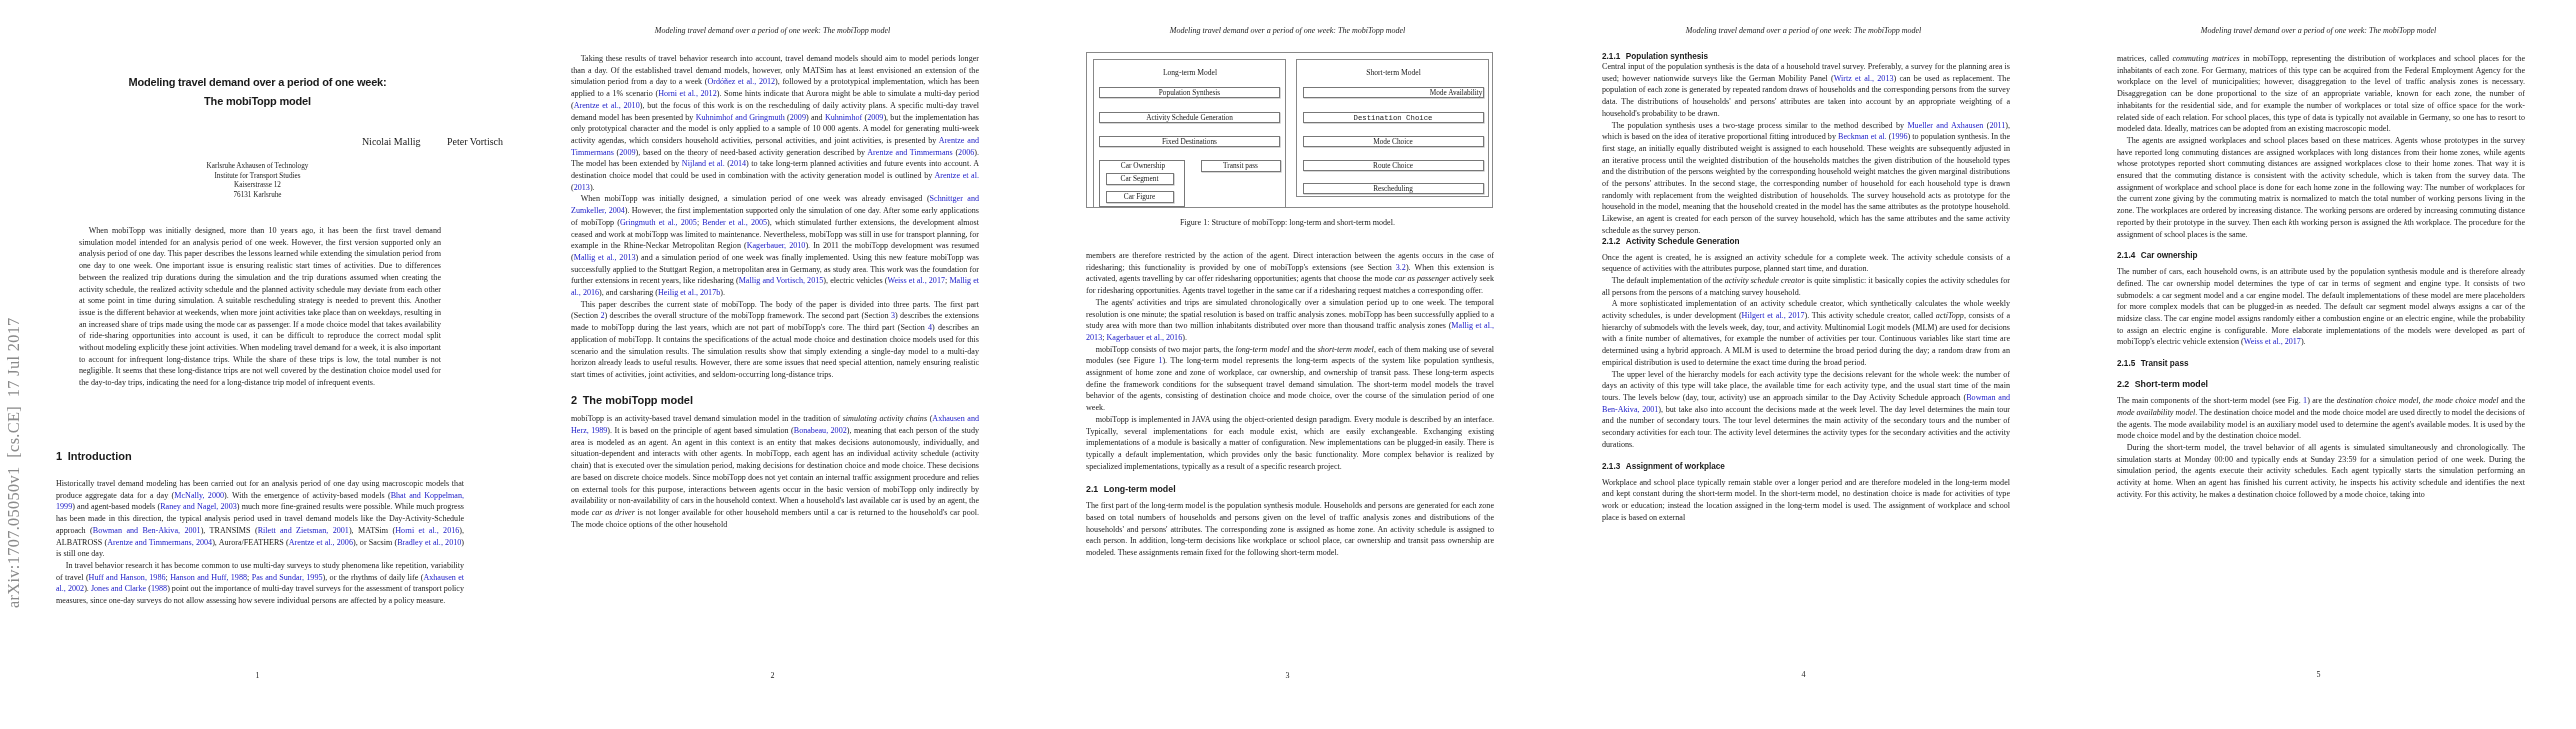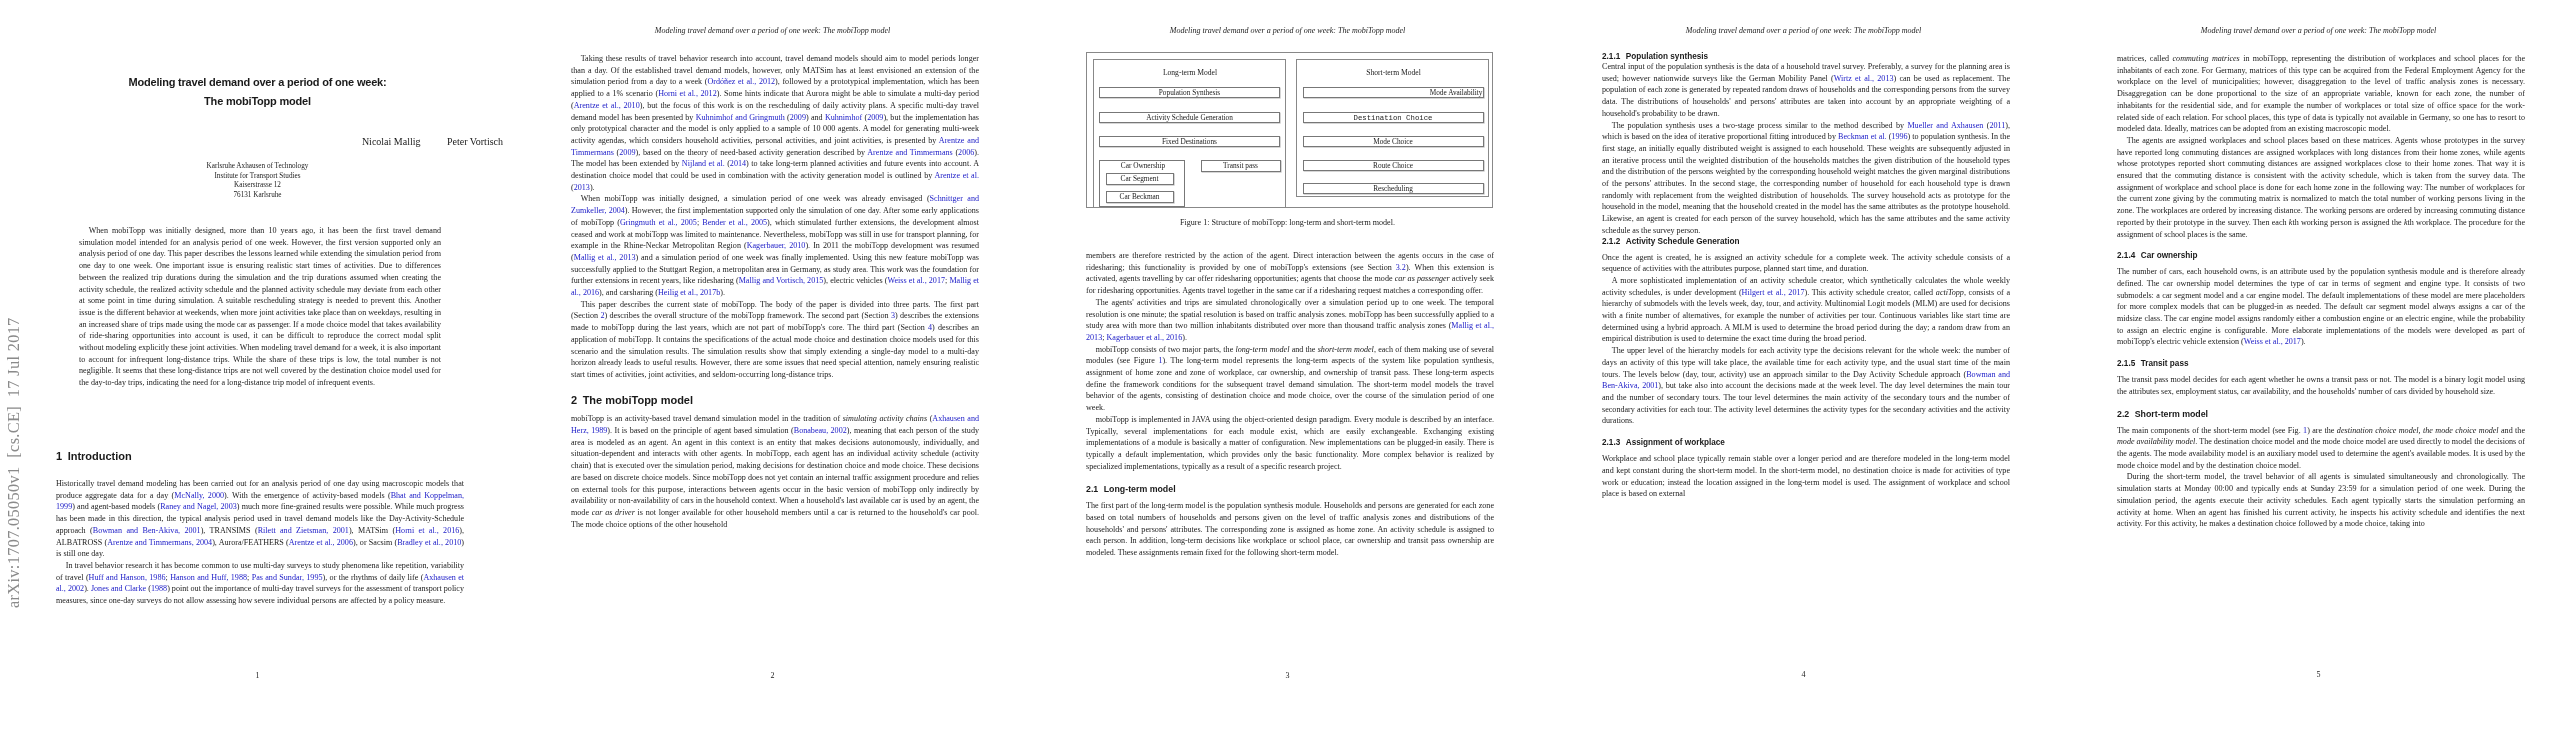--- a/index.html
+++ b/index.html
@@ -89,21 +89,21 @@
   <div class="fig-outer">
 
     <div class="fig-panel" style="left:5.5px;top:5.5px;width:193px;height:149px;">
       <div class="fig-label" style="left:0;top:8.5px;width:193px;">Long-term Model</div>
       <div class="fig-box" style="left:5.5px;top:27px;width:181px;height:11.5px;">Population Synthesis</div>
       <div class="fig-box" style="left:5.5px;top:52px;width:181px;height:11.5px;">Activity Schedule Generation</div>
       <div class="fig-box" style="left:5.5px;top:76px;width:181px;height:11.5px;">Fixed Destinations</div>
       <div class="fig-panel" style="left:5.5px;top:100px;width:86px;height:47px;border-color:#777;">
         <div class="fig-label" style="left:0;top:0.6px;width:86px;font-size:7.3px;">Car Ownership</div>
         <div class="fig-box" style="left:5.5px;top:12px;width:68px;height:12.8px;">Car Segment</div>
-        <div class="fig-box" style="left:5.5px;top:30px;width:68px;height:12.8px;">Car Beckman</div>
+        <div class="fig-box" style="left:5.5px;top:30px;width:68px;height:12.8px;">Car Figure</div>
       </div>
       <div class="fig-box" style="left:107px;top:100px;width:80px;height:12px;">Transit pass</div>
     </div>
 
     <div class="fig-panel" style="left:209px;top:5.5px;width:193px;height:138px;">
       <div class="fig-label" style="left:0;top:8.5px;width:193px;">Short-term Model</div>
       <div class="fig-box" style="left:5.5px;top:27px;width:181px;height:11.5px;text-align:right;">Mode Availability</div>
       <div class="fig-box" style="left:5.5px;top:52px;width:181px;height:11.5px;font-family:Liberation Mono, monospace;">Destination Choice</div>
       <div class="fig-box" style="left:5.5px;top:76px;width:181px;height:11.5px;">Mode Choice</div>
       <div class="fig-box" style="left:5.5px;top:100px;width:181px;height:11.5px;">Route Choice</div>
@@ -130,20 +130,21 @@
   <div class="body" style="top:52px;">
     <h4 class="subsub" style="">
       <span class="secnum">2.1.1</span><span>Population synthesis</span>
     </h4>
     <p class="txt noind">Central input of the population synthesis is the data of a household travel survey. Preferably, a survey for the planning area is used; however nationwide surveys like the German Mobility Panel (<a class="cite">Wirtz et al., 2013</a>) can be used as replacement. The population of each zone is generated by repeated random draws of households and the corresponding persons from the survey data. The distributions of households' and persons' attributes are taken into account by an appropriate weighting of a household's probability to be drawn.</p>
     <p class="txt">The population synthesis uses a two-stage process similar to the method described by <a class="cite">Mueller and Axhausen</a> (<a class="cite">2011</a>), which is based on the idea of iterative proportional fitting introduced by <a class="cite">Beckman et al.</a> (<a class="cite">1996</a>) to population synthesis. In the first stage, an initially equally distributed weight is assigned to each household. These weights are subsequently adjusted in an iterative process until the weighted distribution of the households matches the given distribution of the household types and the distribution of the persons weighted by the corresponding household weight matches the given marginal distributions of the persons' attributes. In the second stage, the corresponding number of household for each household type is drawn randomly with replacement from the weighted distribution of households. The survey household acts as prototype for the household in the model, meaning that the household created in the model has the same attributes as the prototype household. Likewise, an agent is created for each person of the survey household, which has the same attributes and the same activity schedule as the survey person.</p>
     <h4 class="subsub" style="margin-bottom:6px;">
       <span class="secnum">2.1.2</span><span>Activity Schedule Generation</span>
     </h4>
     <p class="txt noind">Once the agent is created, he is assigned an activity schedule for a complete week. The activity schedule consists of a sequence of activities with the attributes purpose, planned start time, and duration.</p>
+    <p class="txt">The default implementation of the <em>activity schedule creator</em> is quite simplistic: it basically copies the activity schedules for all persons from the persons of a matching survey household.</p>
     <p class="txt">A more sophisticated implementation of an activity schedule creator, which synthetically calculates the whole weekly activity schedules, is under development (<a class="cite">Hilgert et al., 2017</a>). This activity schedule creator, called <em>actiTopp</em>, consists of a hierarchy of submodels with the levels week, day, tour, and activity. Multinomial Logit models (MLM) are used for decisions with a finite number of alternatives, for example the number of activities per tour. Continuous variables like start time are determined using a hybrid approach. A MLM is used to determine the broad period during the day; a random draw from an empirical distribution is used to determine the exact time during the broad period.</p>
     <p class="txt">The upper level of the hierarchy models for each activity type the decisions relevant for the whole week: the number of days an activity of this type will take place, the available time for each activity type, and the usual start time of the main tours. The levels below (day, tour, activity) use an approach similar to the Day Activity Schedule approach (<a class="cite">Bowman and Ben-Akiva, 2001</a>), but take also into account the decisions made at the week level. The day level determines the main tour and the number of secondary tours. The tour level determines the main activity of the secondary tours and the number of secondary activities for each tour. The activity level determines the activity types for the secondary activities and the activity durations.</p>
     <h4 class="subsub" style="margin-top:11px;margin-bottom:6px;">
       <span class="secnum">2.1.3</span><span>Assignment of workplace</span>
     </h4>
     <p class="txt noind">Workplace and school place typically remain stable over a longer period and are therefore modeled in the long-term model and kept constant during the short-term model. In the short-term model, no destination choice is made for activities of type work or education; instead the location assigned in the long-term model is used. The assignment of workplace and school place is based on external</p>
   </div>
   <div class="pageno" style="top:670px;">4</div>
 </div>
 
@@ -152,21 +153,20 @@
   <div class="body" style="top:53px;">
     <p class="txt noind">matrices, called <em>commuting matrices</em> in mobiTopp, representing the distribution of workplaces and school places for the inhabitants of each zone. For Germany, matrices of this type can be acquired from the Federal Employment Agency for the workplace on the level of municipalities; however, disaggregation to the level of traffic analysis zones is necessary. Disaggregation can be done proportional to the size of an appropriate variable, known for each zone, the number of inhabitants for the residential side, and for example the number of workplaces or total size of office space for the work-related side of each relation. For school places, this type of data is typically not available in Germany, so one has to resort to modeled data. Ideally, matrices can be adopted from an existing macroscopic model.</p>
     <p class="txt">The agents are assigned workplaces and school places based on these matrices. Agents whose prototypes in the survey have reported long commuting distances are assigned workplaces with long distances from their home zones, while agents whose prototypes reported short commuting distances are assigned workplaces close to their home zones. That way it is ensured that the commuting distance is consistent with the activity schedule, which is taken from the survey data. The assignment of workplace and school place is done for each home zone in the following way: The number of workplaces for the current zone giving by the commuting matrix is normalized to match the total number of working persons living in the zone. The workplaces are ordered by increasing distance. The working persons are ordered by increasing commuting distance reported by their prototype in the survey. Then each <em>k</em>th working person is assigned the <em>k</em>th workplace. The procedure for the assignment of school places is the same.</p>
     <h4 class="subsub" style="margin-top:11px;margin-bottom:6px;">
       <span class="secnum">2.1.4</span><span>Car ownership</span>
     </h4>
     <p class="txt noind">The number of cars, each household owns, is an attribute used by the population synthesis module and is therefore already defined. The car ownership model determines the type of car in terms of segment and engine type. It consists of two submodels: a car segment model and a car engine model. The default implementations of these model are mere placeholders for more complex models that can be plugged-in as needed. The default car segment model always assigns a car of the midsize class. The car engine model assigns randomly either a combustion engine or an electric engine, while the probability to assign an electric engine is configurable. More elaborate implementations of the models were developed as part of mobiTopp's electric vehicle extension (<a class="cite">Weiss et al., 2017</a>).</p>
     <h4 class="subsub" style="margin-top:11px;margin-bottom:6px;">
       <span class="secnum">2.1.5</span><span>Transit pass</span>
     </h4>
-    <p class="txt noind">The transit pass model decides for each agent whether he owns a transit pass or not. The model is a binary logit model using the attributes sex, employment status, car availability, and the households' number of cars divided by household size.</p>
     <h3 class="sub" style="margin-top:11px;margin-bottom:6px;">
       <span class="secnum">2.2</span><span>Short-term model</span>
     </h3>
     <p class="txt noind">The main components of the short-term model (see Fig. <a class="cite">1</a>) are the <em>destination choice model, the mode choice model</em> and the <em>mode availability model</em>. The destination choice model and the mode choice model are used directly to model the decisions of the agents. The mode availability model is an auxiliary model used to determine the agent's available modes. It is used by the mode choice model and by the destination choice model.</p>
     <p class="txt">During the short-term model, the travel behavior of all agents is simulated simultaneously and chronologically. The simulation starts at Monday 00:00 and typically ends at Sunday 23:59 for a simulation period of one week. During the simulation period, the agents execute their activity schedules. Each agent typically starts the simulation performing an activity at home. When an agent has finished his current activity, he inspects his activity schedule and identifies the next activity. For this activity, he makes a destination choice followed by a mode choice, taking into</p>
   </div>
   <div class="pageno" style="top:670px;">5</div>
 </div>
 
 

